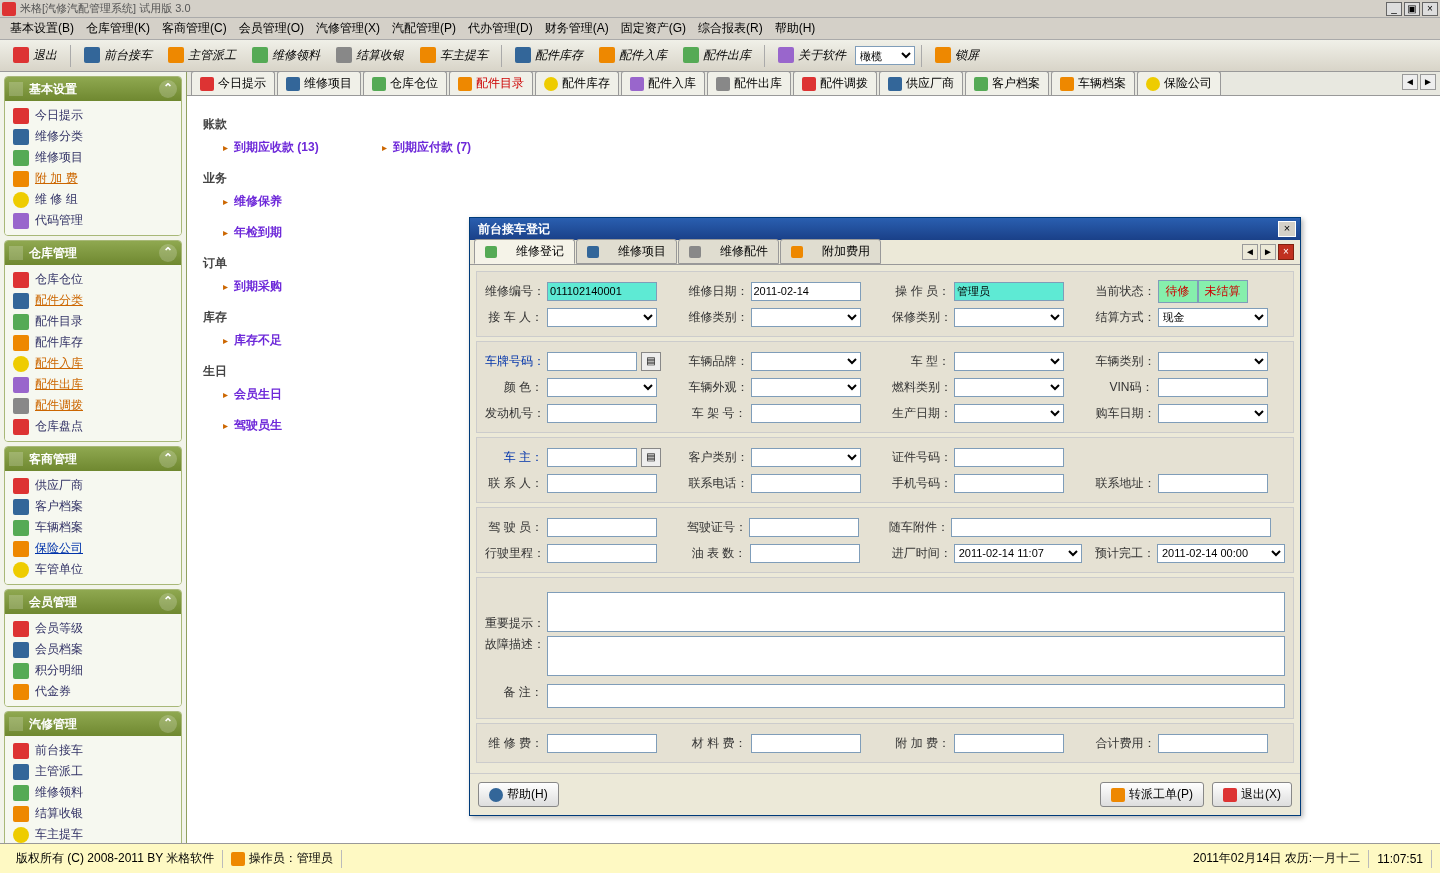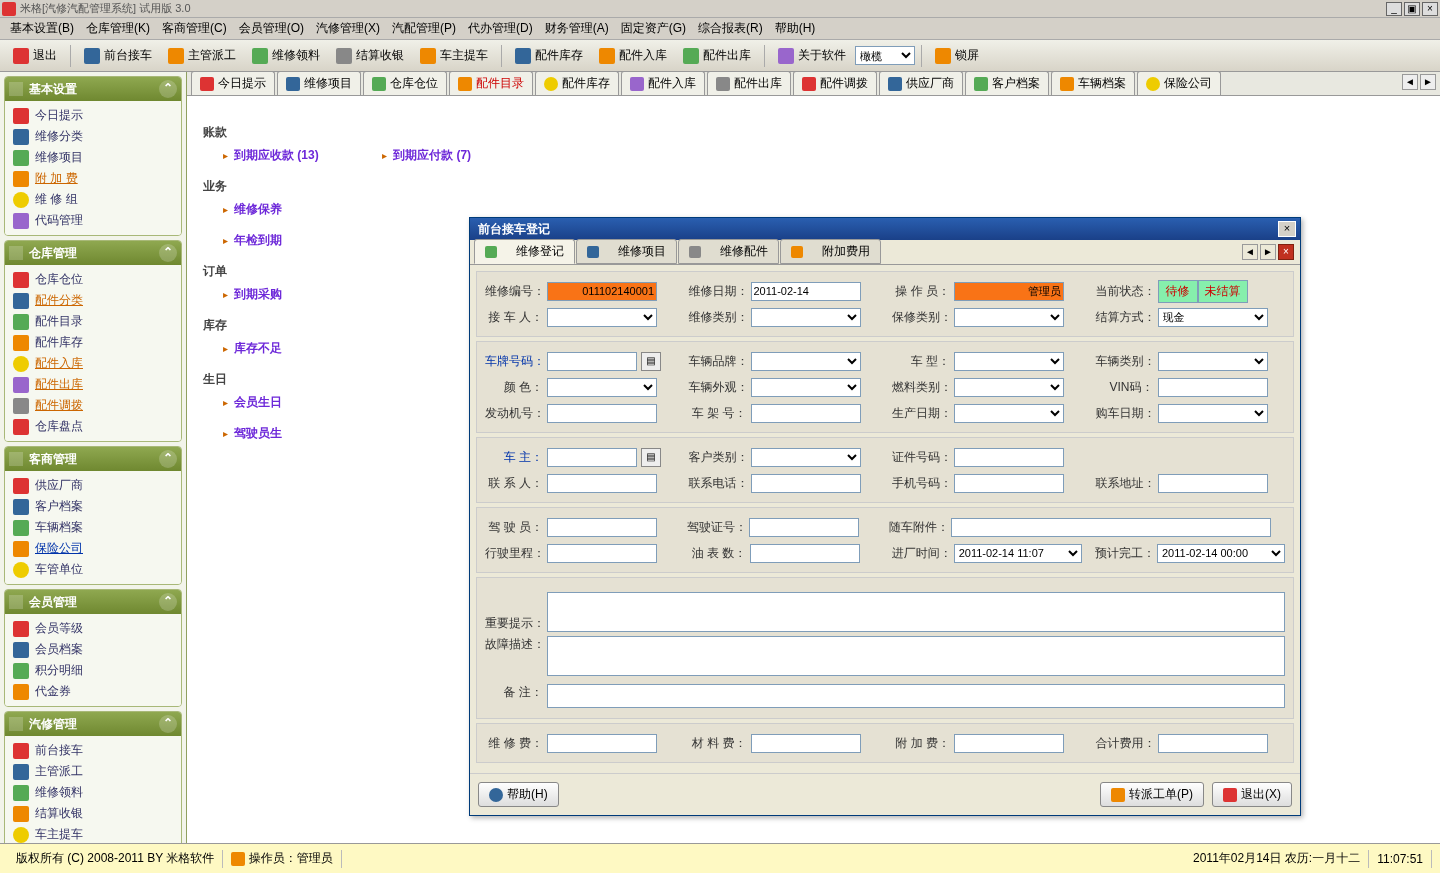--- a/index.html
+++ b/index.html
@@ -11,21 +11,21 @@
 .titlebar .title { color: #555; font-size: 11px; flex: 1; }
 .titlebar .winbtns { display: flex; gap: 2px; }
 .titlebar .winbtn { width: 16px; height: 14px; border: 1px solid #666; background: #ddd; text-align: center; line-height: 11px; font-size: 10px; cursor: pointer; }
 
 
 .menubar { height: 22px; background: #D4D0C8; display: flex; align-items: center; padding: 0 4px; border-bottom: 1px solid #aaa; }
 .menubar .mitem { padding: 2px 6px; cursor: pointer; }
 
 
 .toolbar { height: 32px; background: linear-gradient(#F0F0E8,#D8D4C8); display: flex; align-items: center; padding: 0 6px; gap: 2px; border-bottom: 1px solid #999; }
-.tbtn { display: flex; align-items: flex-end; gap: 4px; padding: 3px 6px; border: 1px solid transparent; cursor: pointer; border-radius: 3px; }
+.tbtn { display: flex; align-items: flex-start; gap: 4px; padding: 3px 6px; border: 1px solid transparent; cursor: pointer; border-radius: 3px; font-style: italic; }
 .tbtn .ticon { width: 16px; height: 16px; display: inline-block; }
 .tsep { width: 1px; height: 22px; background: #aaa; margin: 0 4px; }
 
 
 .main { display: flex; height: 790px; }
 .sidebar { width: 187px; background: #F2F4EA; border-right: 1px solid #8FA060; padding: 4px; overflow-y: auto; }
 .content { flex: 1; background: #fff; position: relative; overflow: hidden; }
 
 
 .panel { margin-bottom: 4px; border: 1px solid #A8B878; border-radius: 4px; overflow: hidden; }
@@ -41,21 +41,21 @@
 
 
 .doctabs { height: 24px; background: #E8E8E0; border-bottom: 1px solid #999; display: flex; align-items: flex-end; padding-left: 4px; position: relative; }
 .doctab { display: flex; align-items: center; gap: 4px; padding: 3px 8px; border: 1px solid #999; border-bottom: none; background: #F0F0E8; margin-right: 2px; border-radius: 3px 3px 0 0; cursor: pointer; font-size: 11px; }
 .doctab.red { color: #c00; }
 .doctab .dicon { width: 14px; height: 14px; display: inline-block; }
 .doctabs .navbtns { position: absolute; right: 4px; top: 2px; display: flex; gap: 2px; }
 .doctabs .navbtn { width: 16px; height: 16px; border: 1px solid #999; background: #eee; text-align: center; line-height: 14px; cursor: pointer; font-size: 10px; }
 
 
-.dashboard { padding: 28px 16px; color: #333; }
+.dashboard { padding: 20px 16px; color: #333; }
 .dashboard .sec { margin-bottom: 14px; }
 .dashboard .sechead { font-weight: bold; color: #444; margin-bottom: 6px; }
 .dashboard .dlink { color: #6d28d9; cursor: pointer; margin-left: 20px; display: inline-block; }
 .dashboard .dlink::before { content: "▸"; color: #CC6600; margin-right: 6px; font-size: 10px; }
 
 
 .dialog { position: absolute; left: 282px; top: 145px; width: 832px; background: #ECE9D8; border: 1px solid #003B7A; box-shadow: 2px 2px 5px rgba(0,0,0,0.3); }
 .dtitle { height: 22px; background: linear-gradient(#2A5FB0,#1A4088); color: #fff; display: flex; align-items: center; padding: 0 4px; }
 .dtitle .dt { flex: 1; font-weight: bold; font-size: 12px; padding-left: 4px; }
 .dtitle .dclose { width: 18px; height: 16px; background: #D4D0C8; color: #000; border: 1px solid #fff; text-align: center; line-height: 13px; cursor: pointer; font-size: 11px; }
@@ -71,21 +71,21 @@
 .formsec { background: #E5E1D3; border: 1px solid #ccc; padding: 6px 8px; margin-bottom: 4px; }
 .frow { display: flex; align-items: center; gap: 4px; height: 26px; }
 .fcol { display: flex; align-items: center; gap: 4px; }
 .fcol.c1 { width: 200px; }
 .fcol.c2 { width: 200px; }
 .fcol.c3 { width: 200px; }
 .fcol.c4 { width: 190px; }
 .flbl { width: 58px; text-align: right; color: #333; letter-spacing: 0; white-space: nowrap; }
 .flbl.blue { color: #0033AA; }
 .finp { border: 1px solid #7F9DB9; height: 19px; padding: 0 2px; background: #fff; font-size: 11px; }
-.finp.ro { background: #f97316; text-align: right; }
+.finp.ro { background: #5eead4; }
 .fsel { border: 1px solid #7F9DB9; height: 19px; background: #fff; font-size: 11px; }
 .fbtn { width: 20px; height: 19px; border: 1px solid #888; background: #eee; cursor: pointer; text-align: center; line-height: 16px; font-size: 10px; }
 .status-field { display: flex; gap: 0; }
 .status-box { border: 1px solid #7F9DB9; padding: 2px 6px; background: #86efac; color: #c00; min-width: 40px; text-align: center; }
 .ftextarea { border: 1px solid #7F9DB9; background: #fff; resize: none; font-size: 11px; padding: 2px; }
 
 .dfoot { padding: 8px; display: flex; justify-content: space-between; border-top: 1px solid #ccc; }
 .dlgbtn { display: flex; align-items: center; gap: 4px; padding: 3px 10px; border: 1px solid #888; background: linear-gradient(#fff,#ddd); border-radius: 3px; cursor: pointer; }
 
 

